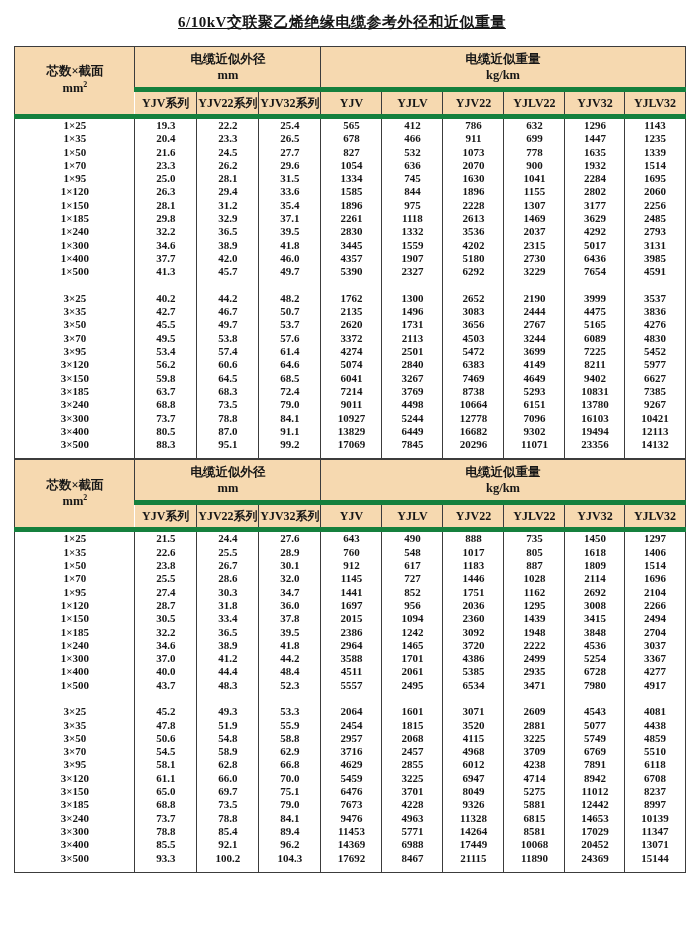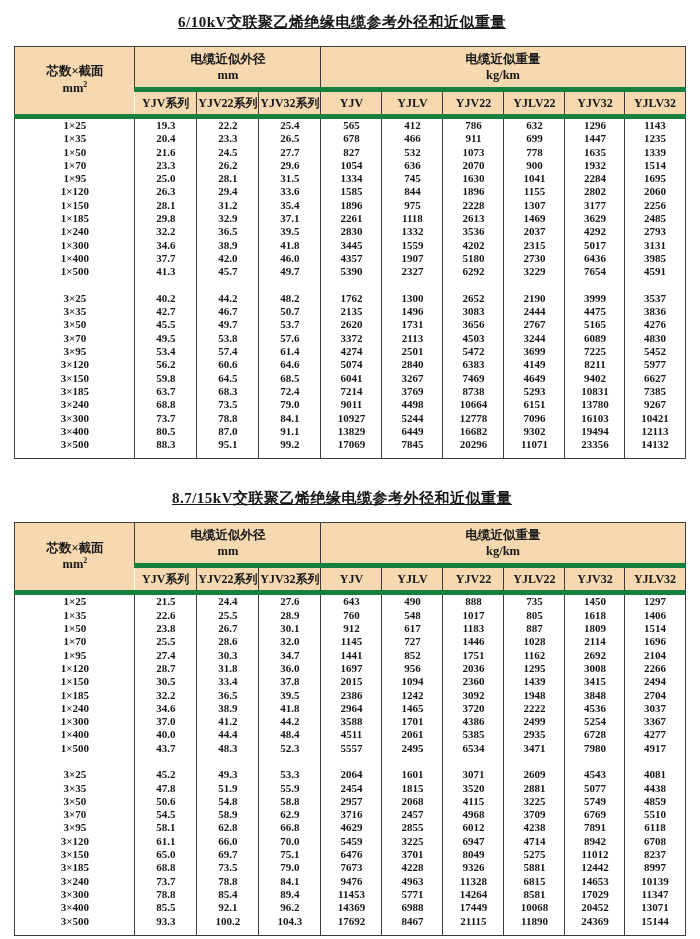--- a/index.html
+++ b/index.html
@@ -399,21 +399,20 @@
             <td>20296</td>
             <td>11071</td>
             <td>23356</td>
             <td>14132</td>
           </tr>
         </tbody>
     </table>
   </section>
 
   <section class="table-section second">
-    <div class="page-title">8.7/15kV交联聚乙烯绝缘电缆参考外径和近似重量</div>
     <table class="data-table">
       <colgroup>
         <col style="width:120px">
           <col style="width:62px">
           <col style="width:62px">
           <col style="width:62px">
         <col style="width:61px">
           <col style="width:61px">
           <col style="width:61px">
           <col style="width:61px">

